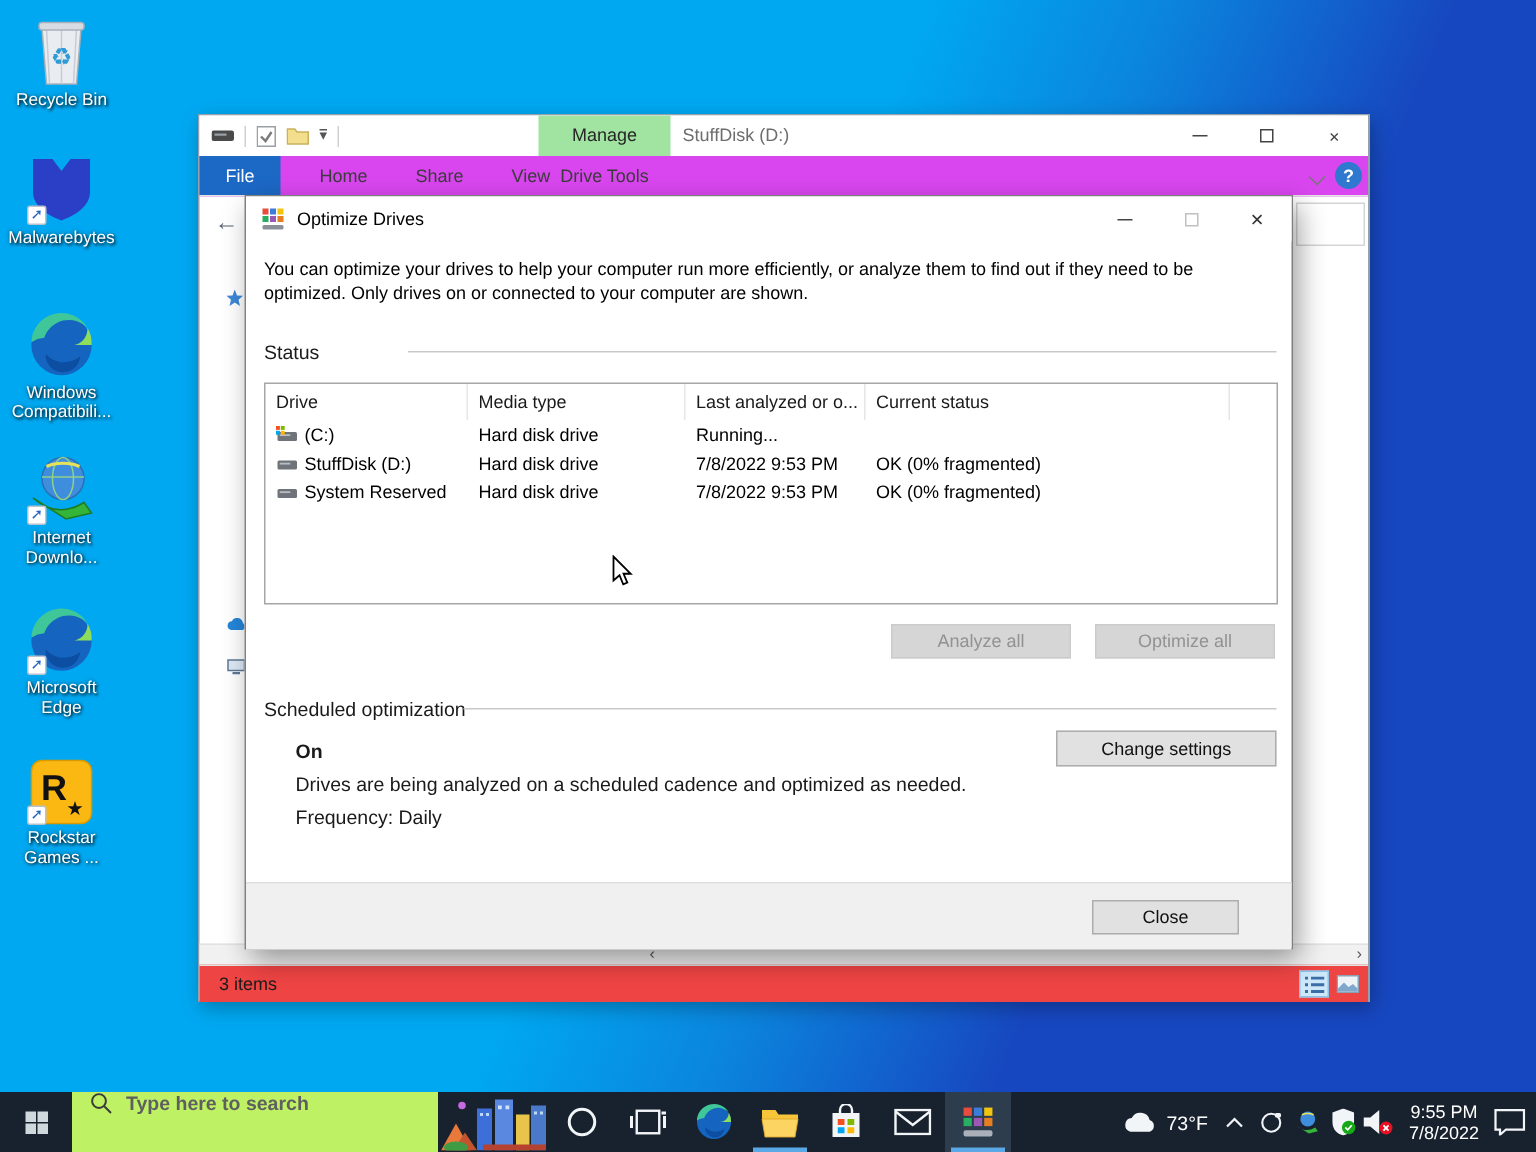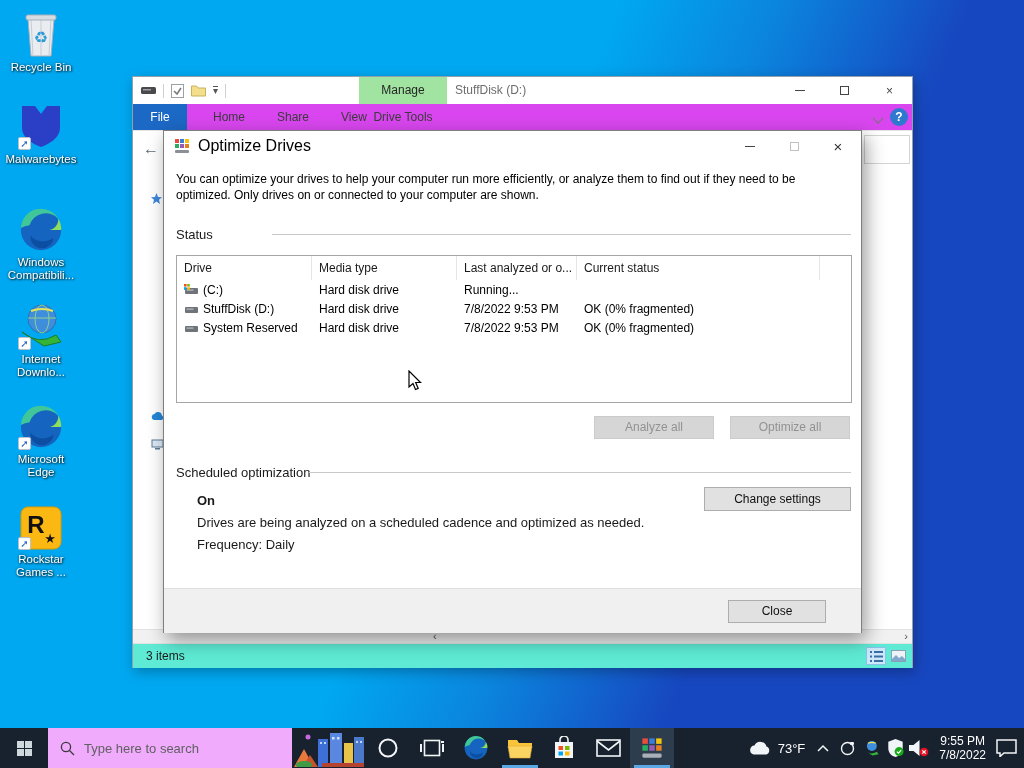--- a/index.html
+++ b/index.html
@@ -38,33 +38,33 @@
     border-right:1.5px solid #777; border-bottom:1.5px solid #777; transform:rotate(45deg); }
   .help-circle { position:absolute; right:4px; top:4px; width:18px; height:18px; border-radius:50%;
     background:#2f78cf; color:#fff; font-size:12px; font-weight:bold; text-align:center; line-height:18px; }
   .back-arrow { position:absolute; left:10px; top:63px; font-size:16px; color:#5c6670; }
   .navicon { position:absolute; left:18px; }
   .ex-searchbox { position:absolute; right:2px; top:58px; width:46px; height:29px; border:1px solid #d4d4d4; background:#fff; }
   .hscroll { position:absolute; left:0; top:552px; width:100%; height:14px; background:#f1f1f1;
     border-top:1px solid #e2e2e2; color:#555; font-size:11px; }
   .hs-left { position:absolute; left:300px; top:0; }
   .hs-right { position:absolute; right:4px; top:0; }
-  .ex-status { position:absolute; left:0; top:566px; width:100%; height:25px; background:#5eead4;
+  .ex-status { position:absolute; left:0; top:566px; width:100%; height:25px; background:#ef4444;
     border-top:1px solid #e2e2e2; font-size:12px; color:#1a1a1a; }
   .items-count { position:absolute; left:13px; top:5px; }
   .view-btn { position:absolute; top:3px; width:20px; height:18px; display:flex; align-items:center; justify-content:center; }
   .view-details { right:26px; background:#cde8fa; border:1px solid #8ac2ea; }
   .view-thumbs { right:4px; }
 
   
   #dialog { position:absolute; left:163px; top:130px; width:699px; height:503px; background:#fff;
     border:1px solid #7f7f7f; box-shadow:4px 7px 18px rgba(0,0,0,.4); z-index:2; font-size:12px; color:#000; }
   .dlg-titlebar { position:absolute; left:0; top:0; width:100%; height:30px; background:#fff; display:flex; align-items:center; }
   .dlg-icon { margin-left:10px; }
-  .dlg-title { margin-left:8px; font-size:16px; color:#000; }
+  .dlg-title { margin-left:8px; font-size:12px; color:#000; }
   .dlg-controls { position:absolute; right:1px; top:1px; display:flex; }
   .dlg-cbtn { width:44px; height:28px; display:flex; align-items:center; justify-content:center; font-size:13px; color:#333; }
   .dlg-max-box { width:9px; height:9px; border:1px solid #c0c0c0; }
   .dlg-desc { position:absolute; left:12px; top:41px; width:655px; line-height:15.5px; }
   .grp-label { position:absolute; font-size:13px; color:#1a1a1a; }
   .grp-line { position:absolute; height:1px; background:#c9c9c9; }
   .listview { position:absolute; left:12px; top:124px; width:676px; height:148px; border:1px solid #a6a6a6; background:#fff; }
   .lv-header { display:flex; height:24px; align-items:center; color:#1a1a1a; }
   .lv-hcell { height:24px; line-height:24px; padding-left:7px; border-right:1px solid #e6e6e6; }
   .c1 { width:135px; } .c2 { width:145px; } .c3 { width:120px; } .c4 { width:243px; }
@@ -75,21 +75,21 @@
   .btn.disabled { background:#d6d6d6; border-color:#cbcbcb; color:#929292; }
   .bold { font-weight:bold; }
   .dlg-footer { position:absolute; left:0; top:457px; width:100%; height:45px; background:#f0f0f0; border-top:1px solid #dfdfdf; }
 
   
   #taskbar { position:absolute; left:0; top:728px; width:1024px; height:40px; background:#18222e; z-index:4; display:flex; }
   .tb-slot { width:44px; height:40px; display:flex; align-items:center; justify-content:center; position:relative; }
   .start { width:48px; }
   .win-logo { display:grid; grid-template-columns:7px 7px; grid-template-rows:7px 7px; gap:1px; }
   .win-logo div { background:#cfd8dc; }
-  .searchbox { width:244px; height:40px; background:#f0abfc; display:flex; align-items:center; gap:9px; padding-left:12px; }
+  .searchbox { width:244px; height:40px; background:#bef264; display:flex; align-items:flex-start; gap:9px; padding-left:12px;font-weight:bold; }
   .search-text { color:#5f5f5f; font-size:13px; }
   .underline { position:absolute; bottom:0; left:4px; right:4px; height:3px; background:#5aa9e6; }
   .active-tile { background:#2d3d4d; }
   .tray { margin-left:auto; display:flex; align-items:center; }
   .tray-txt { color:#fff; font-size:13px; margin:0 6px; }
   .tray-ico { width:24px; height:40px; display:flex; align-items:center; justify-content:center; position:relative; }
   .clock { color:#fff; font-size:12px; line-height:14px; text-align:center; margin:0 8px; }
 
   #cursor { position:absolute; left:408px; top:370px; z-index:6; }
 </style>

